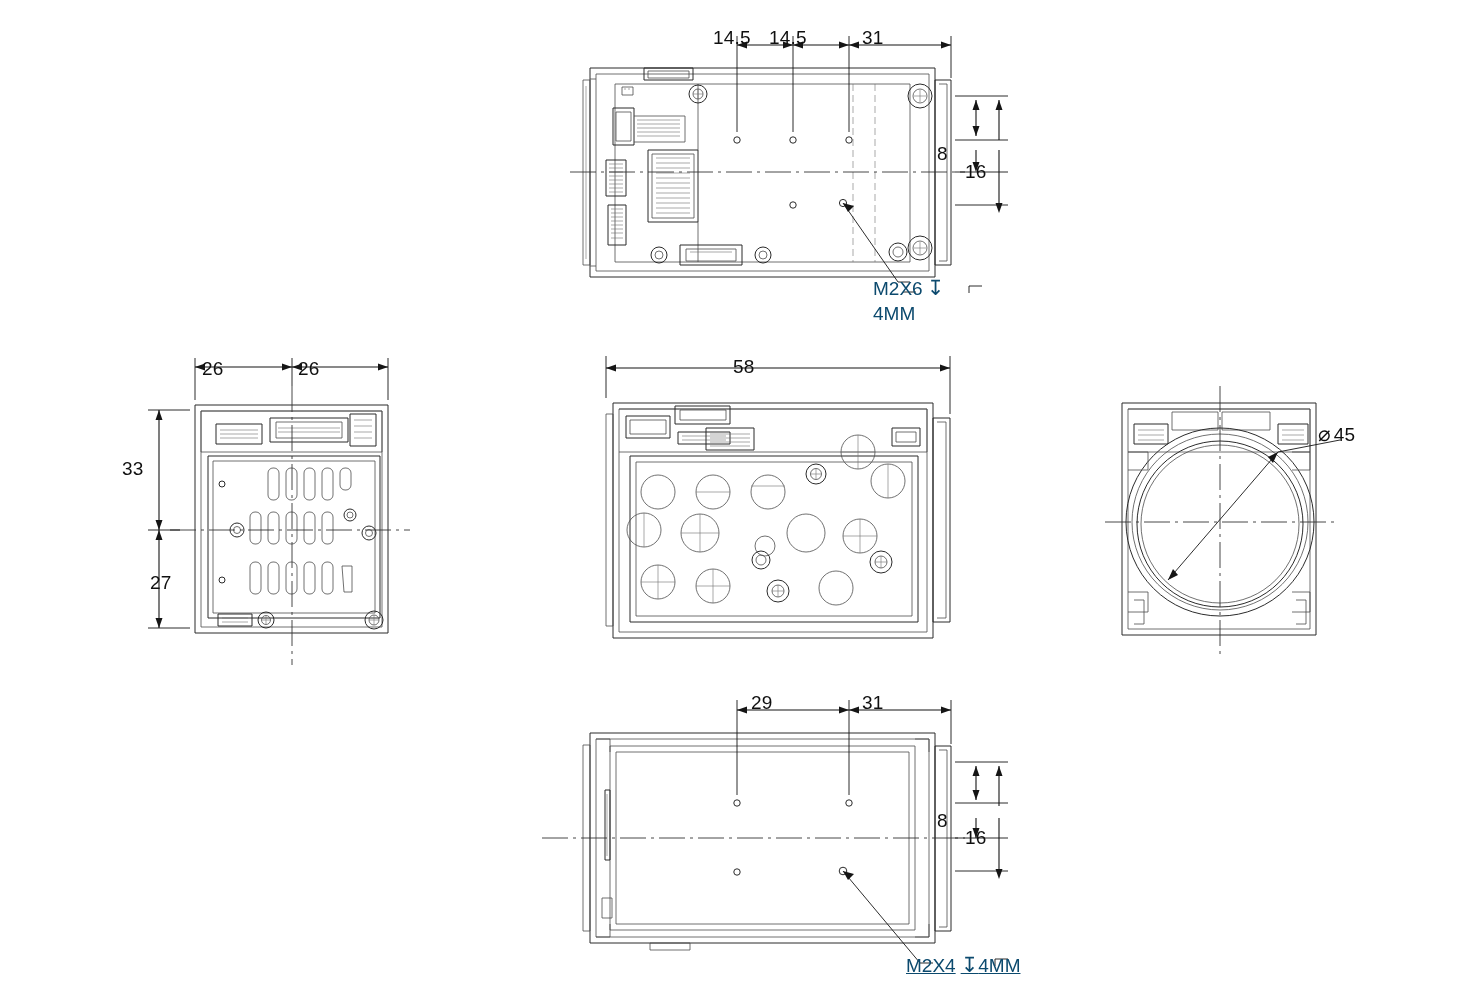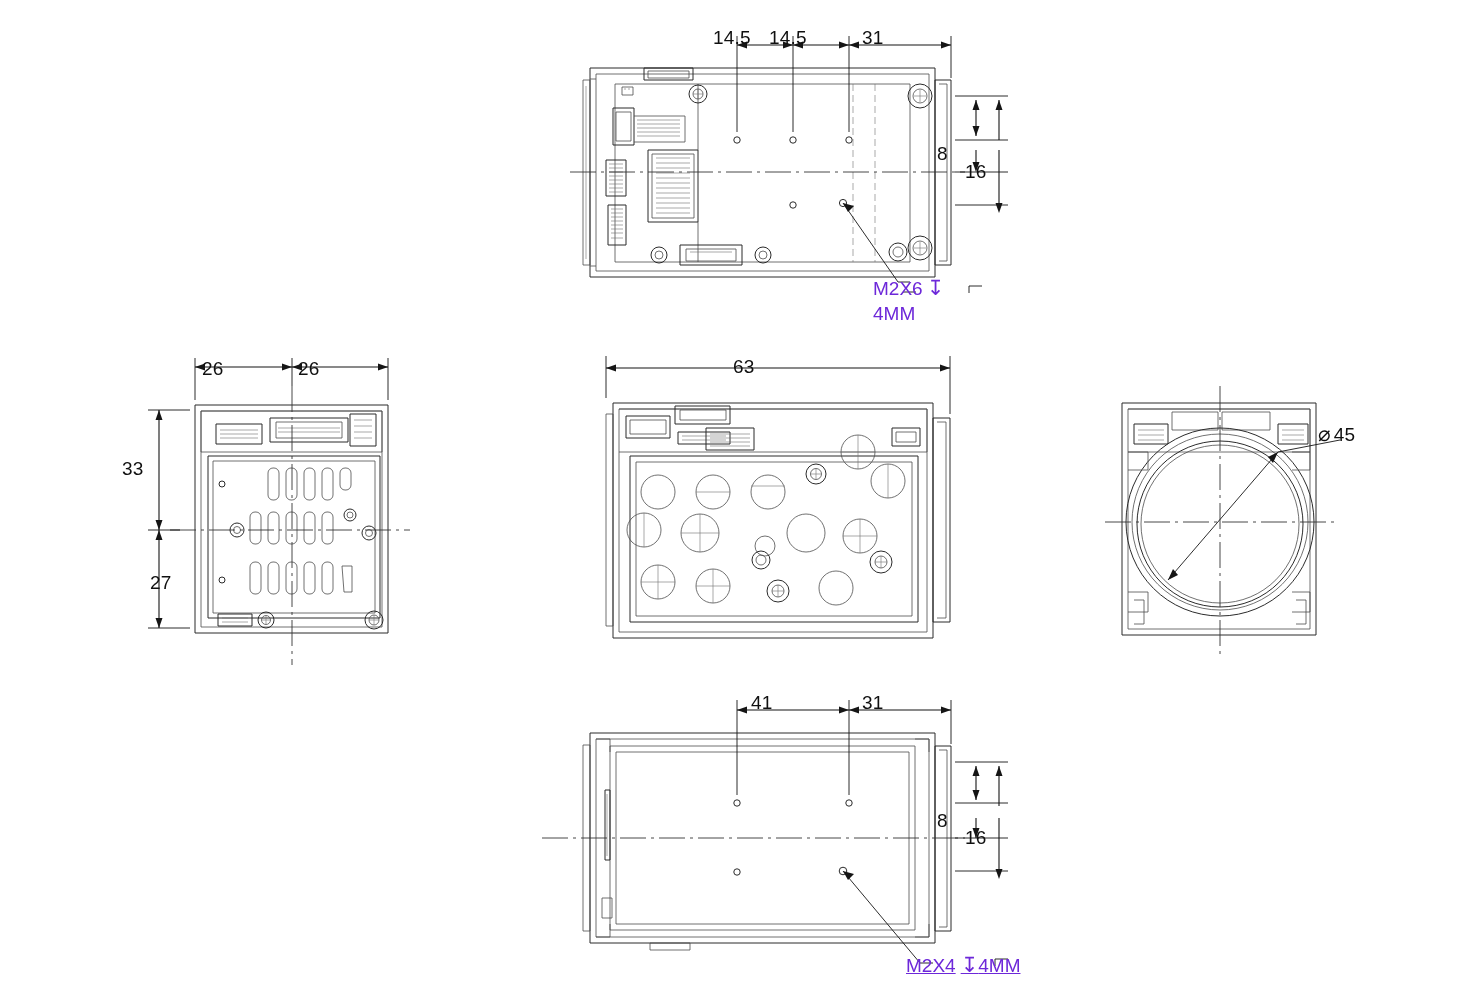--- a/index.html
+++ b/index.html
@@ -27,21 +27,21 @@
     font-family: "Liberation Sans", sans-serif;
     font-size: 19px;
     color: #101010;
     white-space: nowrap;
     letter-spacing: 0.2px;
   }
   .note-label {
     position: absolute;
     font-family: "Liberation Sans", sans-serif;
     font-size: 19px;
-    color: #6d28d9;
+    color: #0c4a6e;
     white-space: nowrap;
     line-height: 1.28;
   }
   svg { display: block; }
   .ln   { stroke: #2b2b2b; stroke-width: 1; fill: none; }
   .ln-l { stroke: #4d4d4d; stroke-width: 0.8; fill: none; }
   .ln-t { stroke: #6e6e6e; stroke-width: 0.6; fill: none; }
   .dimln { stroke: #151515; stroke-width: 1.1; fill: none; }
   .extln { stroke: #151515; stroke-width: 0.9; fill: none; }
   .centerln {
@@ -416,27 +416,27 @@
   <div class="note-label" style="left:873px; top:275px;">
     <span>M2X6</span><span style="font-size:21px; padding-left:4px;">↧</span><br>
     <span>4MM</span>
   </div>
 
   <div class="dim-label" style="left:202px; top:358px;">26</div>
   <div class="dim-label" style="left:298px; top:358px;">26</div>
   <div class="dim-label" style="left:122px; top:458px;">33</div>
   <div class="dim-label" style="left:122px; top:572px;margin-left:28px;">27</div>
 
-  <div class="dim-label" style="left:733px; top:356px;">63</div>
+  <div class="dim-label" style="left:733px; top:356px;">58</div>
 
   <div class="dim-label" style="left:1318px; top:422px;">
     <span style="font-size:21px;">⌀</span><span style="padding-left:3px;">45</span>
   </div>
 
-  <div class="dim-label" style="left:751px; top:692px;">41</div>
+  <div class="dim-label" style="left:751px; top:692px;">29</div>
   <div class="dim-label" style="left:862px; top:692px;">31</div>
   <div class="dim-label" style="left:937px; top:810px;">8</div>
   <div class="dim-label" style="left:965px; top:827px;">16</div>
 
   <div class="note-label" style="left:906px; top:952px;text-decoration:underline;">
     <span>M2X4</span><span style="font-size:21px; padding-left:5px;">↧</span><span>4MM</span>
   </div>
 
 </div>
 

